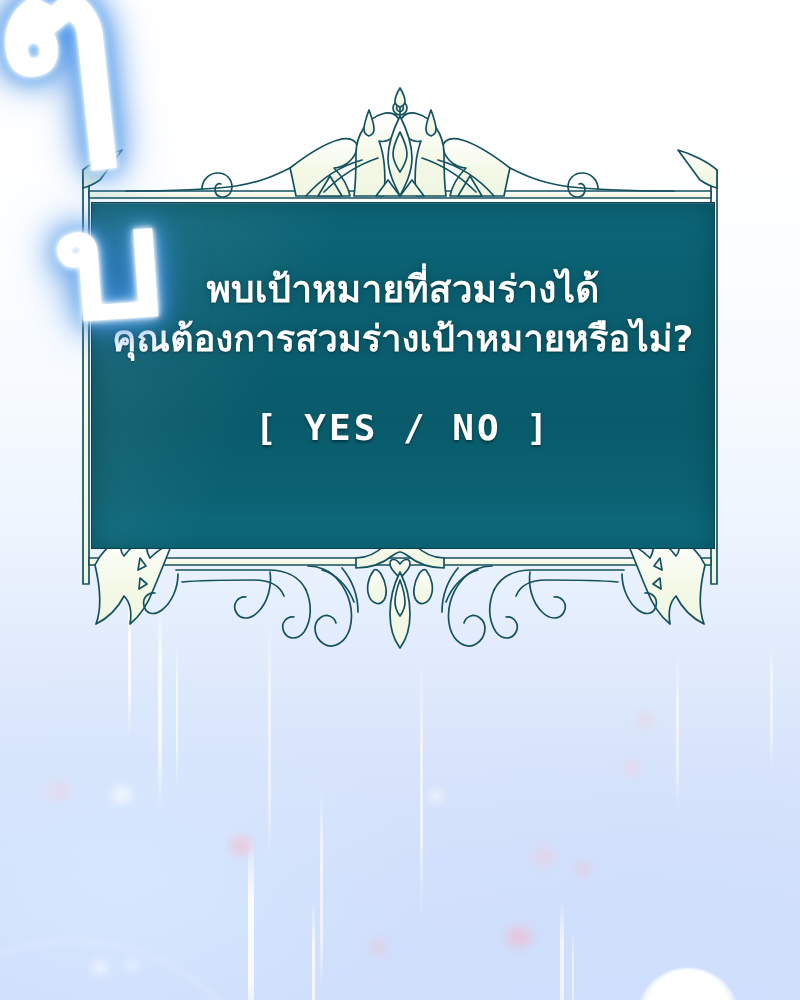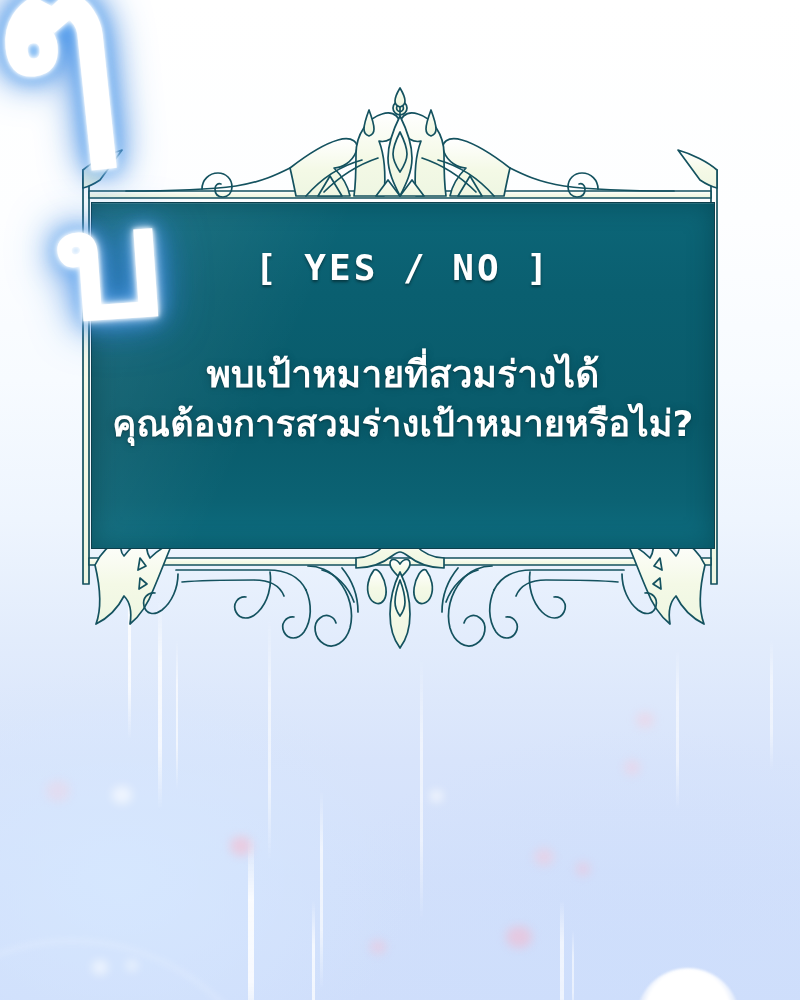--- a/index.html
+++ b/index.html
@@ -251,23 +251,23 @@
           <path d="M566,486 C566,500 572,514 582,522 C590,528 598,526 600,518 C602,510 596,504 589,505"></path>
           <path d="M474,484 C472,498 476,514 486,524 C494,532 504,532 508,524 C512,516 506,508 498,509"></path>
           <path d="M438,502 C432,516 432,532 440,544 C446,552 456,552 460,544 C464,536 458,528 450,529"></path>
         </g>
 
       </g>
     </svg>
   </div>
 
   <div id="panel">
-    <div id="choice">[ YES / NO ]</div>
     <div id="panel-text">
       <span class="ln ln1">พบเป้าหมายที่สวมร่างได้</span>
       <span class="ln ln2">คุณต้องการสวมร่างเป้าหมายหรือไม่?</span>
     </div>
+    <div id="choice">[ YES / NO ]</div>
   </div>
 
   <div class="calli" id="calli-a">ๆ</div>
   <div class="calli" id="calli-b">บ</div>
 
 </div>
 
 </body></html>

